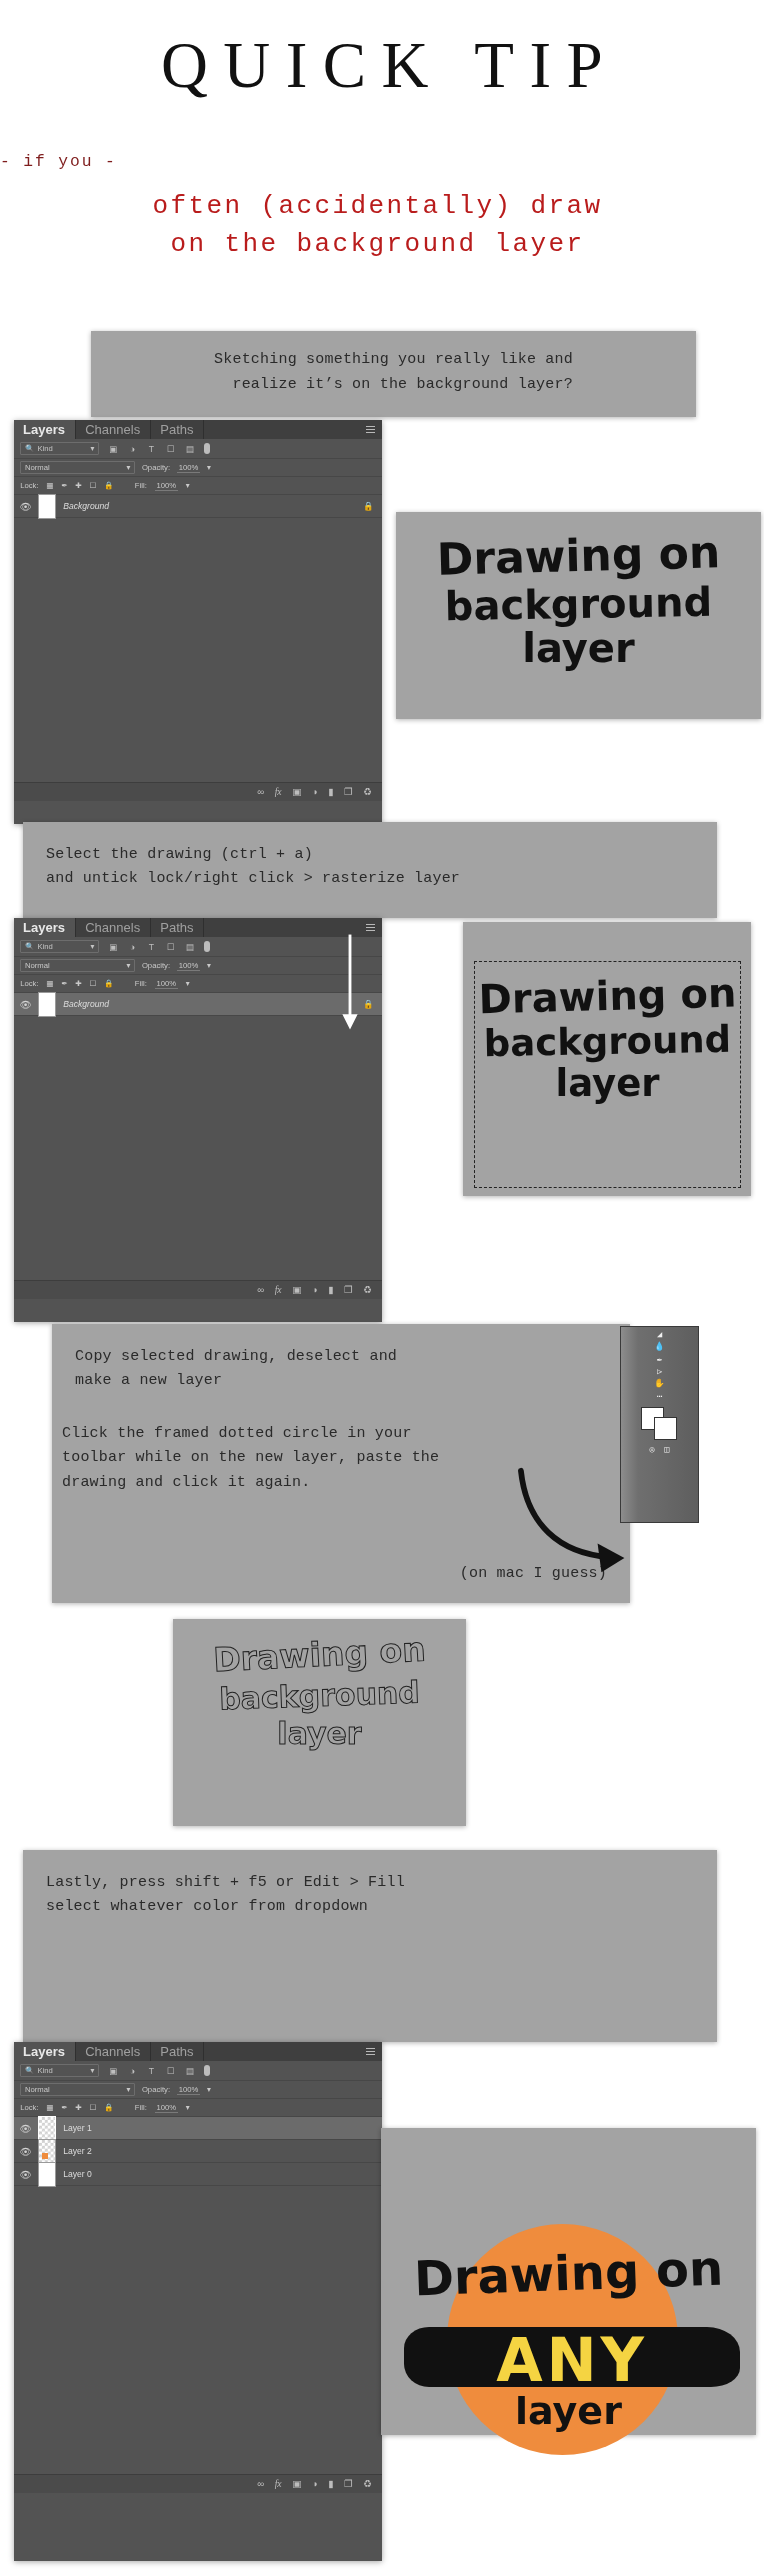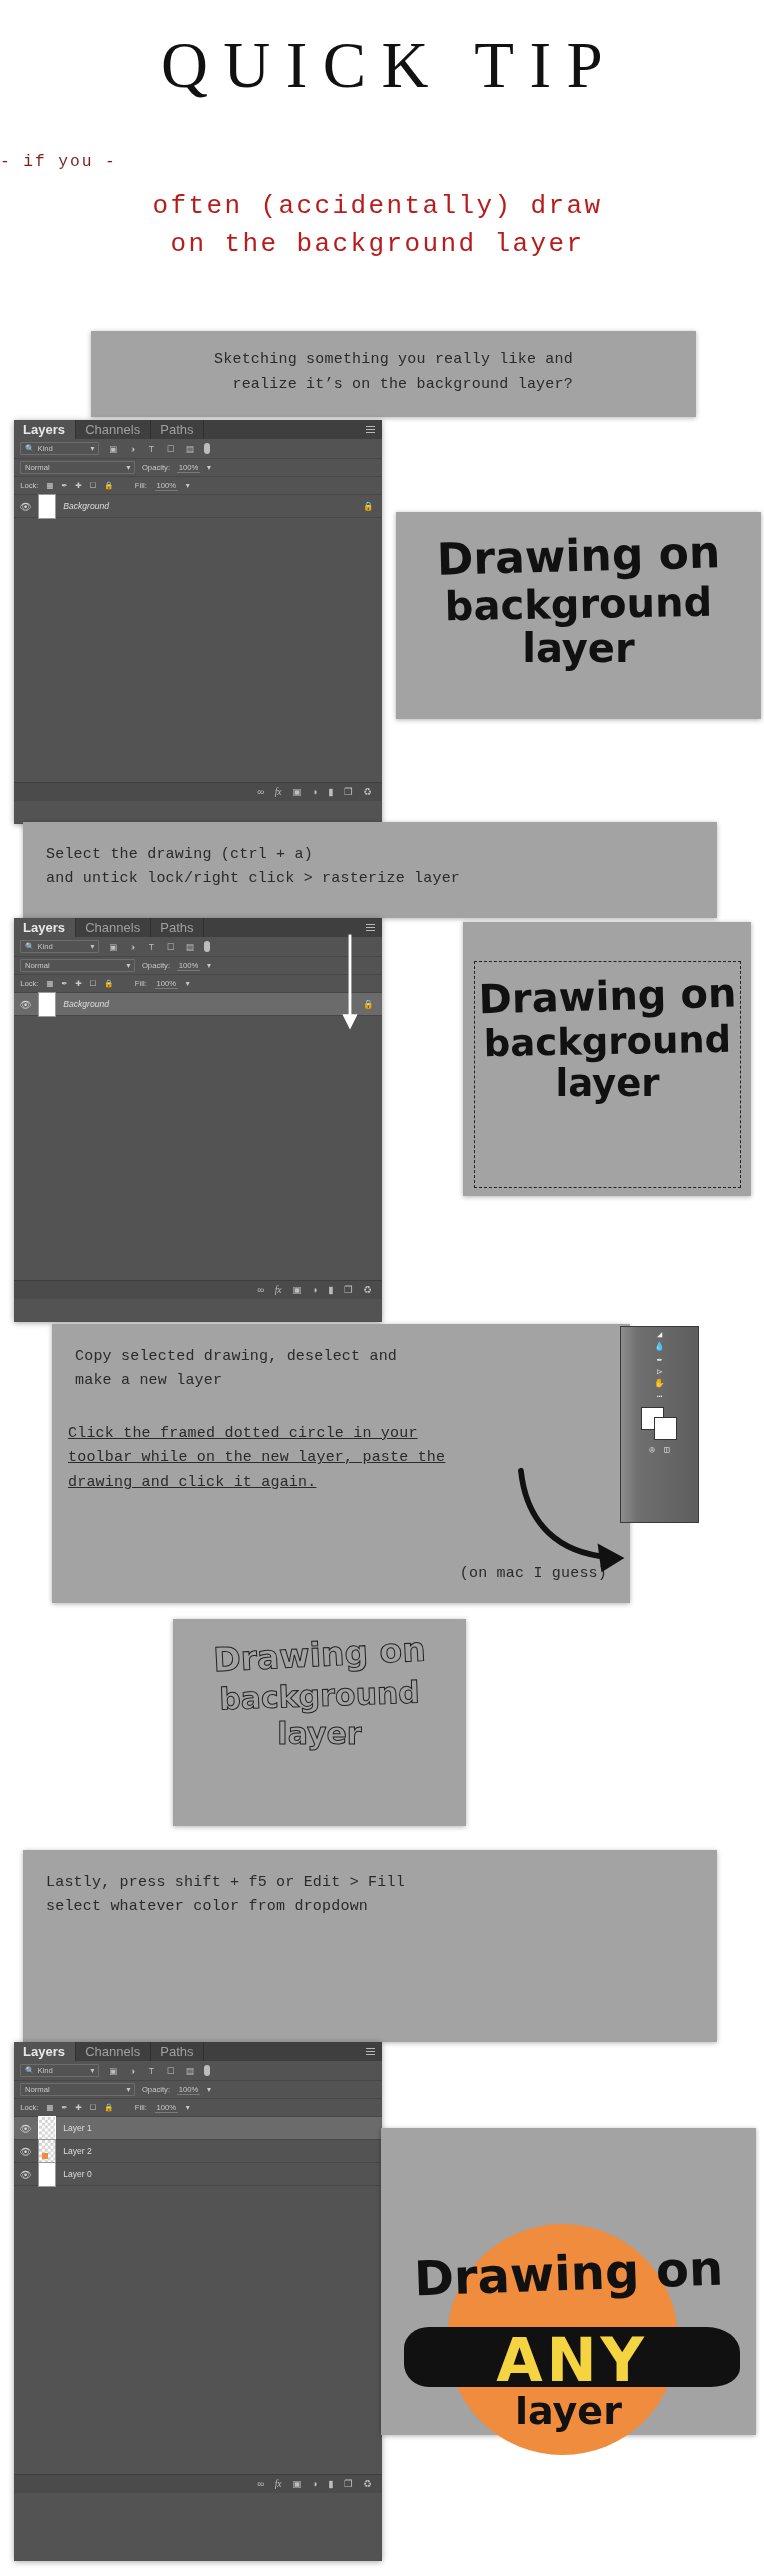--- a/index.html
+++ b/index.html
@@ -304,21 +304,21 @@
 <div class="abs dashed-box" style="left:474px; top:961px; width:267px; height:227px;"></div>
 <div class="abs hand" style="left:474px; top:975px; width:267px; font-size:40px;">
   <div style="transform:rotate(-1.5deg);">Drawing on</div>
   <div style="font-size:37px;margin-top:5.8px;transform:rotate(-1deg);">background</div>
   <div style="font-size:37px;margin-top:3.8px;">layer</div>
 </div>
 
 <div class="abs card" style="left:23px; top:1324px; width:578px; height:279px;margin-left:29px;">
   <div class="note" style="position:absolute;left:23px;top:21px;">Copy selected drawing, deselect and
 make a new layer</div>
-  <div class="note" style="position:absolute;left:16px;top:98px;text-decoration:underline;">Click the framed dotted circle in your
+  <div class="note" style="position:absolute;left:10px;top:98px;">Click the framed dotted circle in your
 toolbar while on the new layer, paste the
 drawing and click it again.</div>
   <div class="note" style="position:absolute;right:23px;top:238px;">(on mac I guess)</div>
 </div>
 
 <svg class="abs arrowwrap" style="left:509px; top:1465px;" width="135" height="115" viewBox="0 0 140 120">
   <path d="M12,6 C18,62 52,92 104,96" stroke="#111" stroke-width="6" fill="none" stroke-linecap="round"></path>
   <polygon points="120,97 92,82 96,112" fill="#111"></polygon>
 </svg>
 

